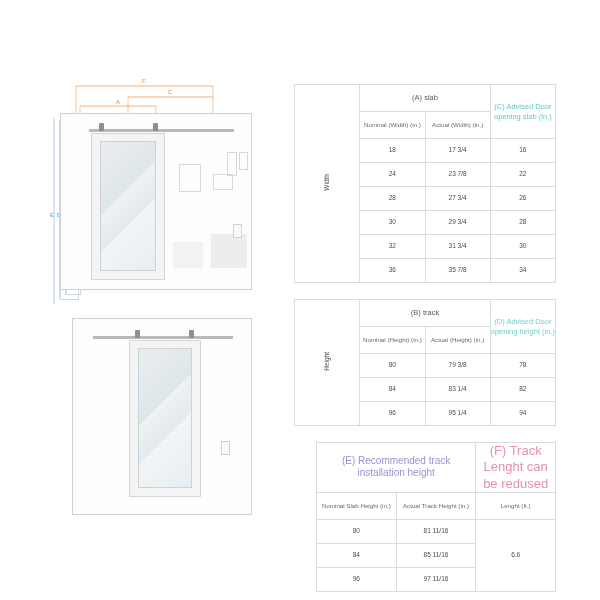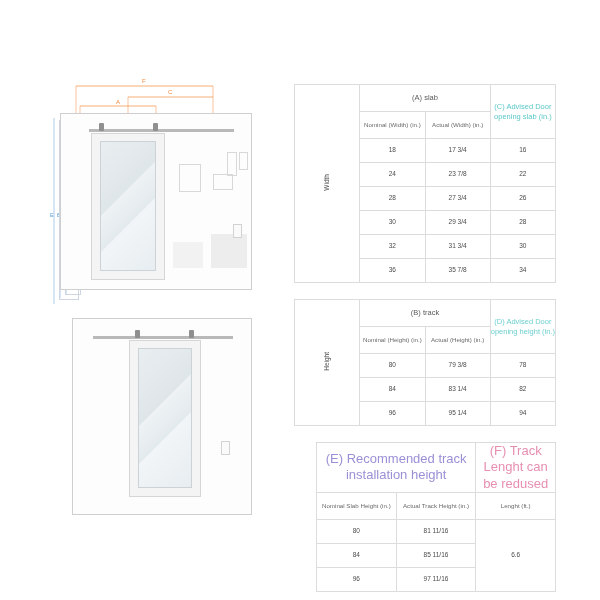--- a/index.html
+++ b/index.html
@@ -132,21 +132,21 @@
     color: #5bc8c8;
     height: 26px;
   }
   th.hdr-advised-b { color: #6fcfcf; text-align: center; }
   th.hdr-pink {
     font-size: 13px;
     color: #e78fb0;
     height: 26px;
   }
   th.hdr-violet {
-    font-size: 13px;
+    font-size: 10px;
     color: #9b8fd6;
     height: 26px;
   }
   th.sub {
     font-size: 6.2px;
     color: #6a6a6a;
     height: 26px;
   }
   .rot {
     writing-mode: vertical-rl;

